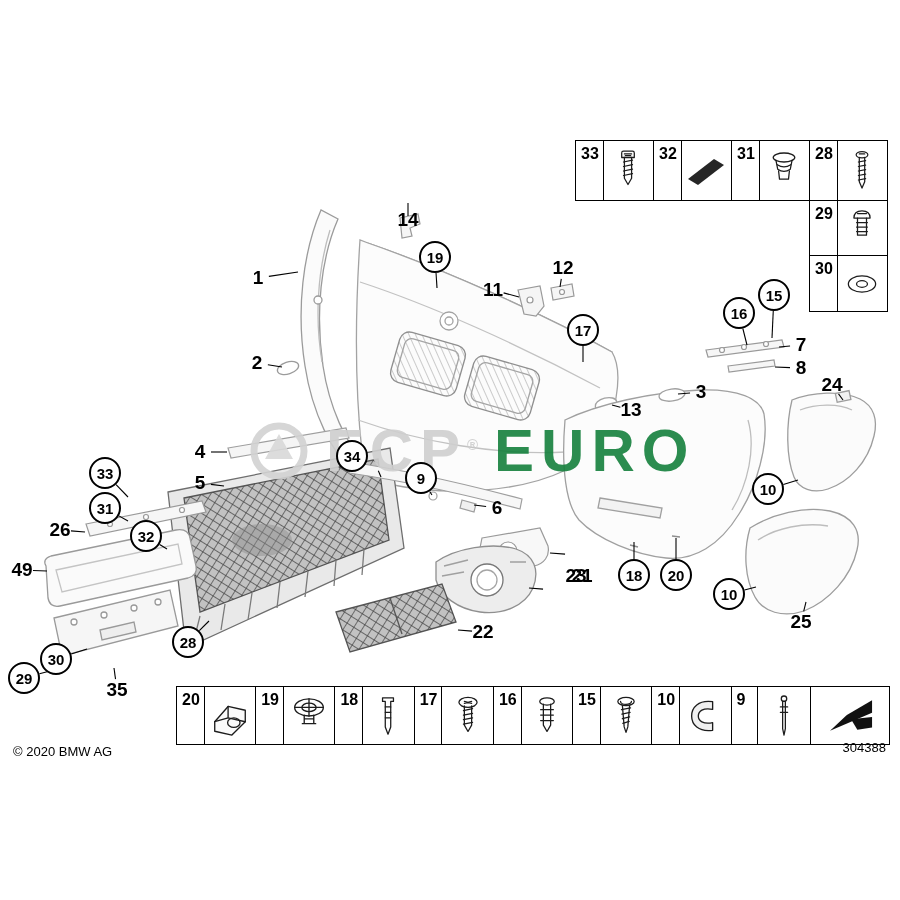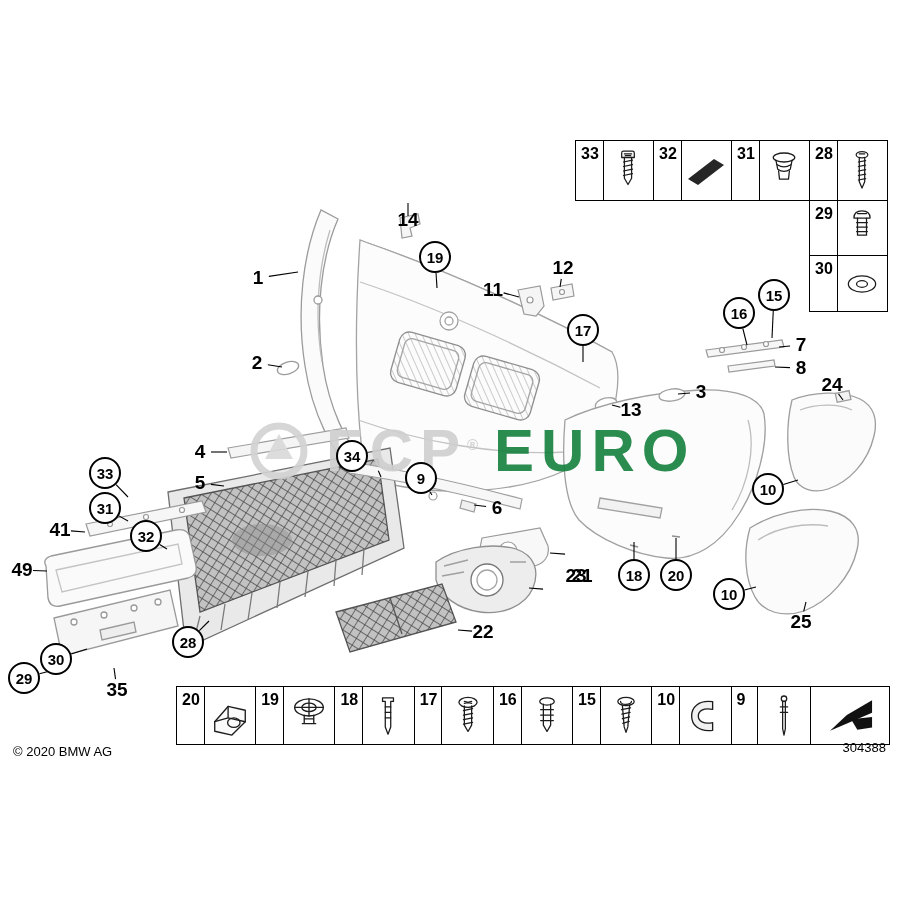--- a/index.html
+++ b/index.html
@@ -242,21 +242,21 @@
       <div class="callout circle" style="left: 774px; top: 295px;">15</div>
       <div class="callout plain" style="left: 801px; top: 345px;">7</div>
       <div class="callout plain" style="left: 801px; top: 368px;">8</div>
       <div class="callout plain" style="left: 832px; top: 385px;">24</div>
       <div class="callout plain" style="left: 701px; top: 392px;">3</div>
       <div class="callout plain" style="left: 631px; top: 410px;">13</div>
       <div class="callout circle" style="left: 768px; top: 489px;">10</div>
       <div class="callout circle" style="left: 105px; top: 473px;">33</div>
       <div class="callout circle" style="left: 105px; top: 508px;">31</div>
       <div class="callout circle" style="left: 146px; top: 536px;">32</div>
-      <div class="callout plain" style="left: 60px; top: 530px;">41</div>
+      <div class="callout plain" style="left: 60px; top: 530px;">26</div>
       <div class="callout plain" style="left: 22px; top: 570px;">49</div>
       <div class="callout plain" style="left: 200px; top: 452px;">4</div>
       <div class="callout plain" style="left: 200px; top: 483px;">5</div>
       <div class="callout circle" style="left: 352px; top: 456px;">34</div>
       <div class="callout circle" style="left: 421px; top: 478px;">9</div>
       <div class="callout plain" style="left: 497px; top: 508px;">6</div>
       <div class="callout plain" style="left: 576px; top: 576px;">23</div>
       <div class="callout plain" style="left: 554px; top: 576px; margin-left: 28px;">21</div>
       <div class="callout plain" style="left: 483px; top: 632px;">22</div>
       <div class="callout circle" style="left: 634px; top: 575px;">18</div>

